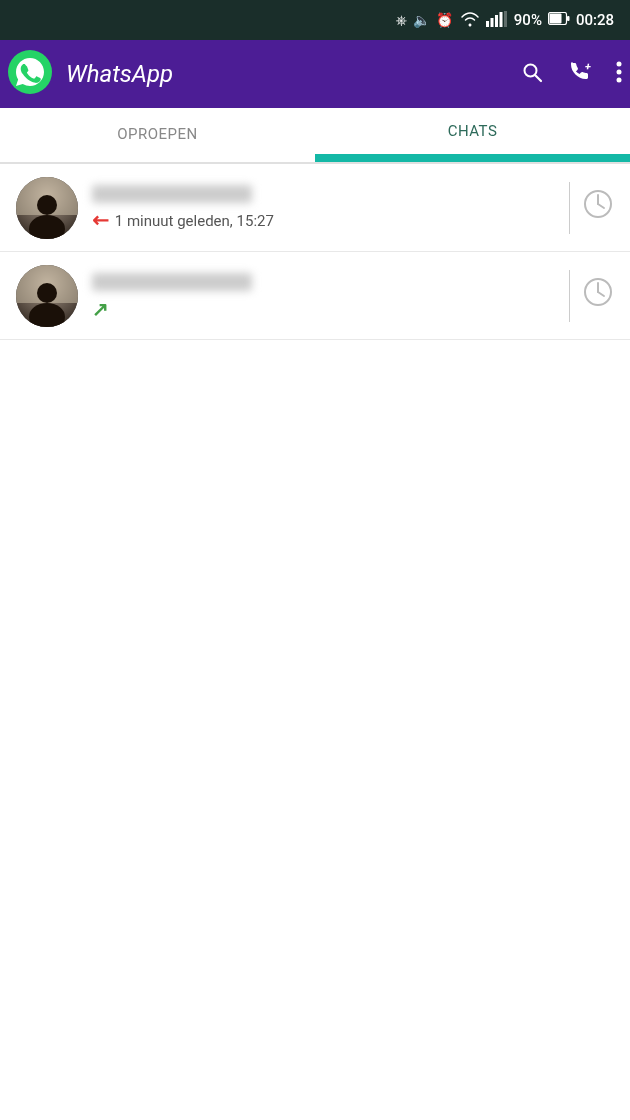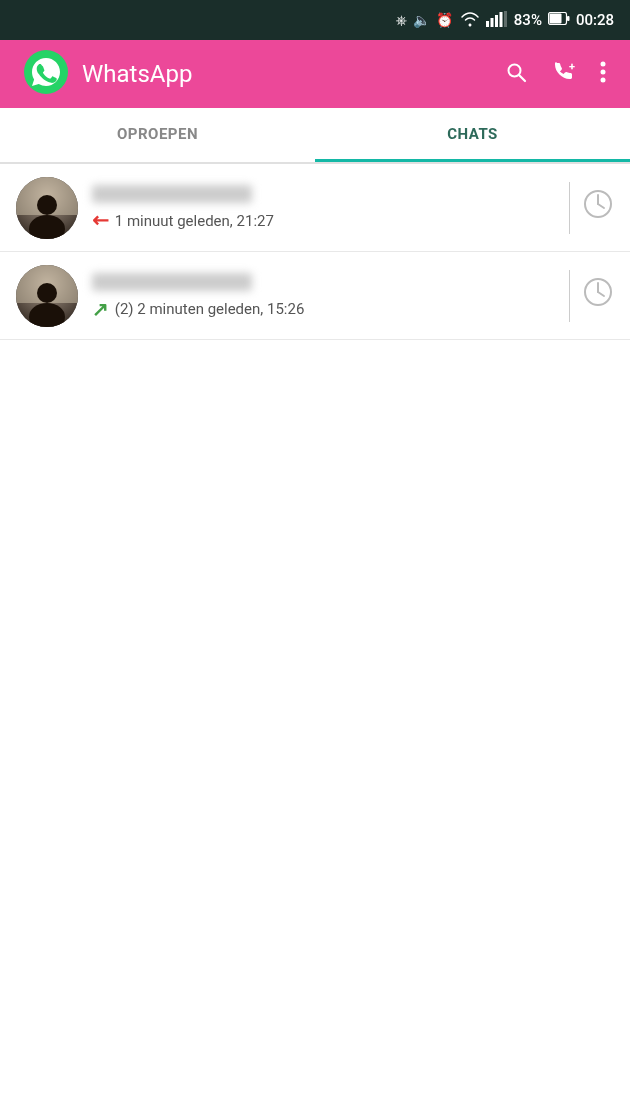--- a/index.html
+++ b/index.html
@@ -32,26 +32,27 @@
       font-size: 15px;
       font-weight: 500;
     }
     .status-icon {
       color: #fff;
       font-size: 14px;
     }
 
     
     .app-header {
-      background: #ec4899;
+      background: #4c1d95;
       height: 68px;
       display: flex;
       align-items: center;
-      padding: 0 24px;
+      padding: 0 8px;
       gap: 14px;
+      font-style: italic;
     }
     .whatsapp-logo {
       width: 44px;
       height: 44px;
     }
     .app-title {
       color: #fff;
       font-size: 24px;
       font-weight: 400;
       flex: 1;
@@ -77,30 +78,30 @@
       display: flex;
       border-bottom: 2px solid #e0e0e0;
       height: 56px;
     }
     .tab-item {
       flex: 1;
       display: flex;
       align-items: center;
       justify-content: center;
       font-size: 15px;
-      font-weight: 700;
+      font-weight: 400;
       color: #888;
       cursor: pointer;
       letter-spacing: 0.5px;
       border-bottom: 3px solid transparent;
       position: relative;
     }
     .tab-item.active {
       color: #2d6a5a;
-      border-bottom: 3px solid #14b8a6;
+      border-bottom: 8px solid #14b8a6;
     }
     .tab-item:not(.active) {
       color: #888;
     }
 
     
     .call-list {
       background: #fff;
     }
 
@@ -184,21 +185,21 @@
     </span>
     <span class="status-icon">
       <svg width="22" height="16" viewBox="0 0 22 16" fill="white">
         <rect x="0" y="10" width="3" height="6" fill="white"></rect>
         <rect x="4.5" y="7" width="3" height="9" fill="white"></rect>
         <rect x="9" y="4" width="3" height="12" fill="white"></rect>
         <rect x="13.5" y="1" width="3" height="15" fill="white"></rect>
         <rect x="18" y="0" width="3" height="16" fill="white" opacity="0.3"></rect>
       </svg>
     </span>
-    <span class="status-text">83%</span>
+    <span class="status-text">90%</span>
     <span class="status-icon">
       <svg width="22" height="13" viewBox="0 0 22 13" fill="none">
         <rect x="0.5" y="0.5" width="18" height="12" rx="2" stroke="white" stroke-width="1.2"></rect>
         <rect x="1.5" y="1.5" width="12" height="10" rx="1" fill="white"></rect>
         <rect x="19" y="4" width="2.5" height="5" rx="1" fill="white"></rect>
       </svg>
     </span>
     <span class="status-text">00:28</span>
   </div>
 </div>
@@ -261,21 +262,21 @@
 
         <ellipse cx="31" cy="52" rx="18" ry="14" fill="#1a1008"></ellipse>
 
         <circle cx="31" cy="28" r="10" fill="#1a1008"></circle>
       </svg>
     </div>
     <div class="call-info">
       <div class="contact-name-blur"></div>
       <div class="call-detail">
         <span style="color:#e53935; font-size:20px; font-weight:bold; display:inline-block; transform:rotate(225deg); line-height:1;">↗</span>
-        <span>1 minuut geleden, 21:27</span>
+        <span>1 minuut geleden, 15:27</span>
       </div>
     </div>
     <div class="divider-line"></div>
     <span class="clock-icon">
       <svg width="32" height="32" viewBox="0 0 32 32">
         <circle cx="16" cy="16" r="13" stroke="#bbb" stroke-width="2" fill="none"></circle>
         <line x1="16" y1="7" x2="16" y2="16" stroke="#bbb" stroke-width="2" stroke-linecap="round"></line>
         <line x1="16" y1="16" x2="22" y2="20" stroke="#bbb" stroke-width="2" stroke-linecap="round"></line>
       </svg>
     </span>
@@ -293,21 +294,20 @@
         <rect width="62" height="62" fill="url(#bg2)"></rect>
         <rect width="62" height="38" fill="#d4c8b0" opacity="0.5"></rect>
         <ellipse cx="31" cy="52" rx="18" ry="14" fill="#1a1008"></ellipse>
         <circle cx="31" cy="28" r="10" fill="#1a1008"></circle>
       </svg>
     </div>
     <div class="call-info">
       <div class="contact-name-blur"></div>
       <div class="call-detail">
         <span style="color:#43a047; font-size:20px; font-weight:bold; display:inline-block; line-height:1;">↗</span>
-        <span>(2)  2 minuten geleden, 15:26</span>
       </div>
     </div>
     <div class="divider-line"></div>
     <span class="clock-icon">
       <svg width="32" height="32" viewBox="0 0 32 32">
         <circle cx="16" cy="16" r="13" stroke="#bbb" stroke-width="2" fill="none"></circle>
         <line x1="16" y1="7" x2="16" y2="16" stroke="#bbb" stroke-width="2" stroke-linecap="round"></line>
         <line x1="16" y1="16" x2="22" y2="20" stroke="#bbb" stroke-width="2" stroke-linecap="round"></line>
       </svg>
     </span>

